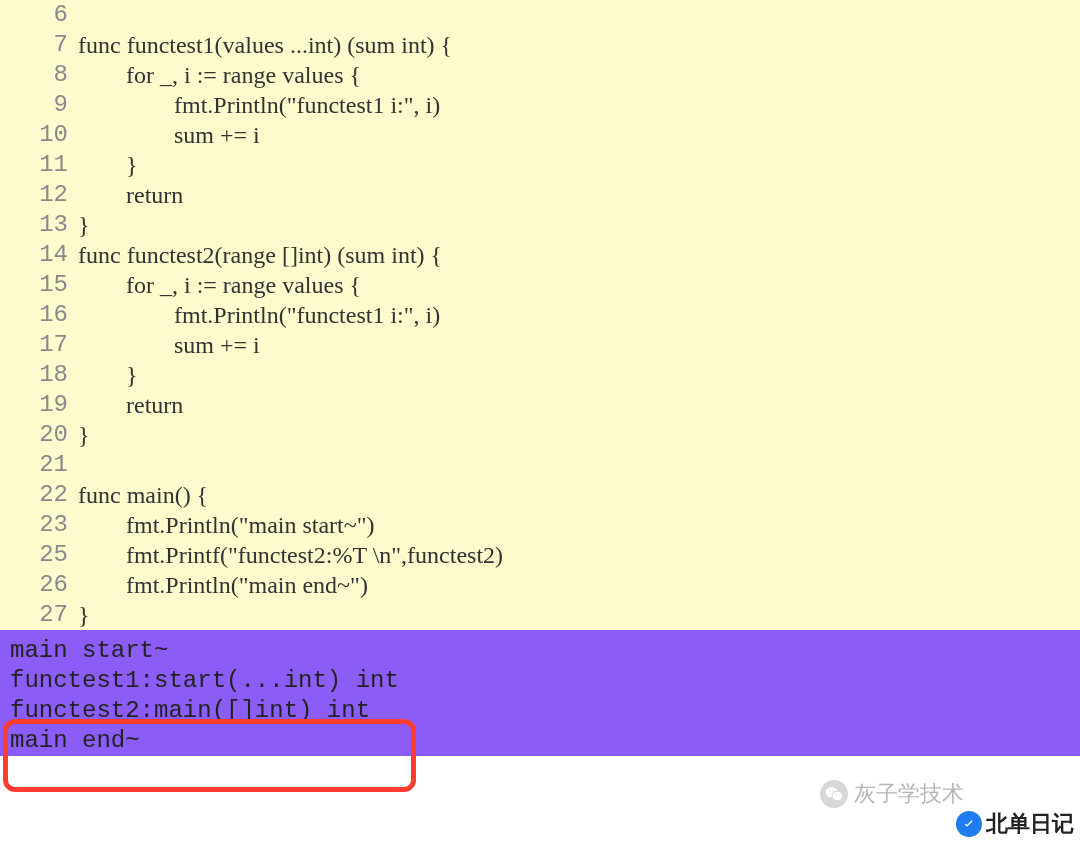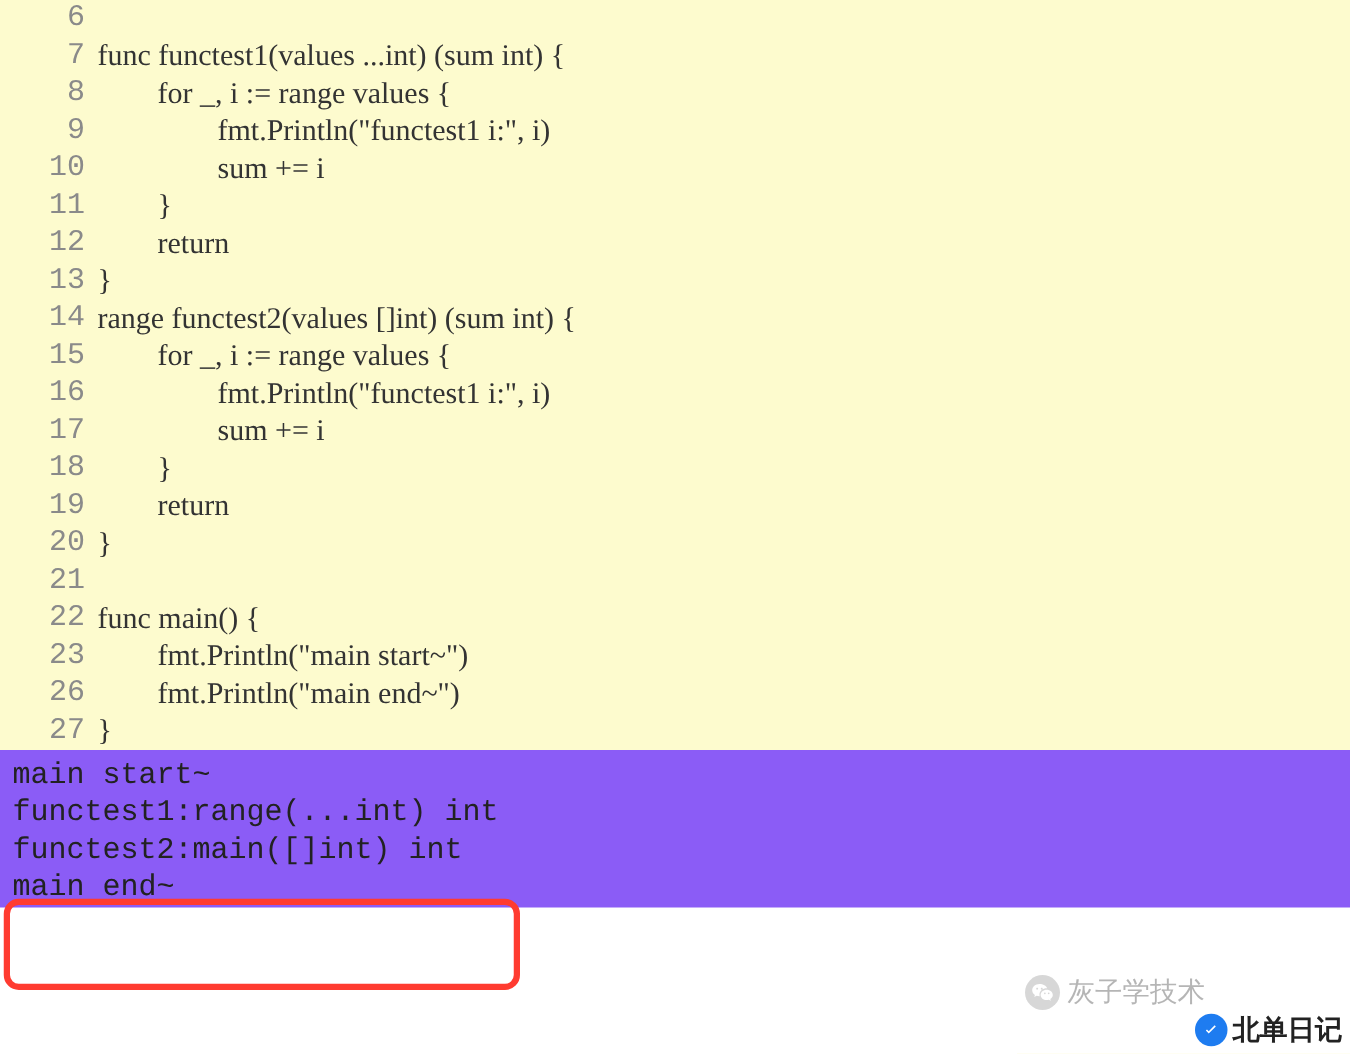--- a/index.html
+++ b/index.html
@@ -101,35 +101,36 @@
 
 <div class="editor" id="editor">
     <div class="line"><span class="lineno">6</span><span class="code"></span></div>
     <div class="line"><span class="lineno">7</span><span class="code">func functest1(values ...int) (sum int) {</span></div>
     <div class="line"><span class="lineno">8</span><span class="code">        for _, i := range values {</span></div>
     <div class="line"><span class="lineno">9</span><span class="code">                fmt.Println("functest1 i:", i)</span></div>
     <div class="line"><span class="lineno">10</span><span class="code">                sum += i</span></div>
     <div class="line"><span class="lineno">11</span><span class="code">        }</span></div>
     <div class="line"><span class="lineno">12</span><span class="code">        return</span></div>
     <div class="line"><span class="lineno">13</span><span class="code">}</span></div>
-    <div class="line"><span class="lineno">14</span><span class="code">range functest2(values []int) (sum int) {</span></div>
+    <div class="line"><span class="lineno">14</span><span class="code">func functest2(range []int) (sum int) {</span></div>
     <div class="line"><span class="lineno">15</span><span class="code">        for _, i := range values {</span></div>
     <div class="line"><span class="lineno">16</span><span class="code">                fmt.Println("functest1 i:", i)</span></div>
     <div class="line"><span class="lineno">17</span><span class="code">                sum += i</span></div>
     <div class="line"><span class="lineno">18</span><span class="code">        }</span></div>
     <div class="line"><span class="lineno">19</span><span class="code">        return</span></div>
     <div class="line"><span class="lineno">20</span><span class="code">}</span></div>
     <div class="line"><span class="lineno">21</span><span class="code"></span></div>
     <div class="line"><span class="lineno">22</span><span class="code">func main() {</span></div>
     <div class="line"><span class="lineno">23</span><span class="code">        fmt.Println("main start~")</span></div>
+    <div class="line"><span class="lineno">25</span><span class="code">        fmt.Printf("functest2:%T \n",functest2)</span></div>
     <div class="line"><span class="lineno">26</span><span class="code">        fmt.Println("main end~")</span></div>
     <div class="line"><span class="lineno">27</span><span class="code">}</span></div>
   </div>
 
-<div class="output" id="output"><div>main start~</div><div>functest1:range(...int) int </div><div>functest2:main([]int) int </div><div>main end~</div></div>
+<div class="output" id="output"><div>main start~</div><div>functest1:start(...int) int </div><div>functest2:main([]int) int </div><div>main end~</div></div>
 
 <div class="highlight-box" style="top:719px;left:3px;width:413px;height:73px;"></div>
 
 <div class="watermark1">
   <span class="wm-icon">
     <svg viewBox="0 0 24 24" width="18" height="18" fill="#fff">
         <path d="M8.7 3C4.5 3 1 6 1 9.6c0 2 1.1 3.8 2.9 5l-.7 2.2 2.5-1.3c.9.2 1.9.4 2.9.4h.5c-.2-.6-.3-1.2-.3-1.9 0-3.6 3.5-6.5 7.7-6.5h.4C16.1 4.9 12.7 3 8.7 3zm-2.4 4c.6 0 1 .5 1 1 0 .6-.5 1-1 1s-1-.4-1-1c0-.5.4-1 1-1zm4.9 0c.6 0 1 .5 1 1 0 .6-.5 1-1 1s-1-.4-1-1c0-.5.4-1 1-1zm5.3 2.1c-3.6 0-6.5 2.5-6.5 5.5s2.9 5.5 6.5 5.5c.8 0 1.6-.1 2.3-.3l2.1 1.1-.6-1.9c1.6-1 2.7-2.6 2.7-4.4 0-3-2.9-5.5-6.5-5.5zm-2 3c.5 0 .9.4.9.9s-.4.9-.9.9-.9-.4-.9-.9.4-.9.9-.9zm4.1 0c.5 0 .9.4.9.9s-.4.9-.9.9-.9-.4-.9-.9.4-.9.9-.9z"></path>
       </svg>
   </span>
   <span>灰子学技术</span>

